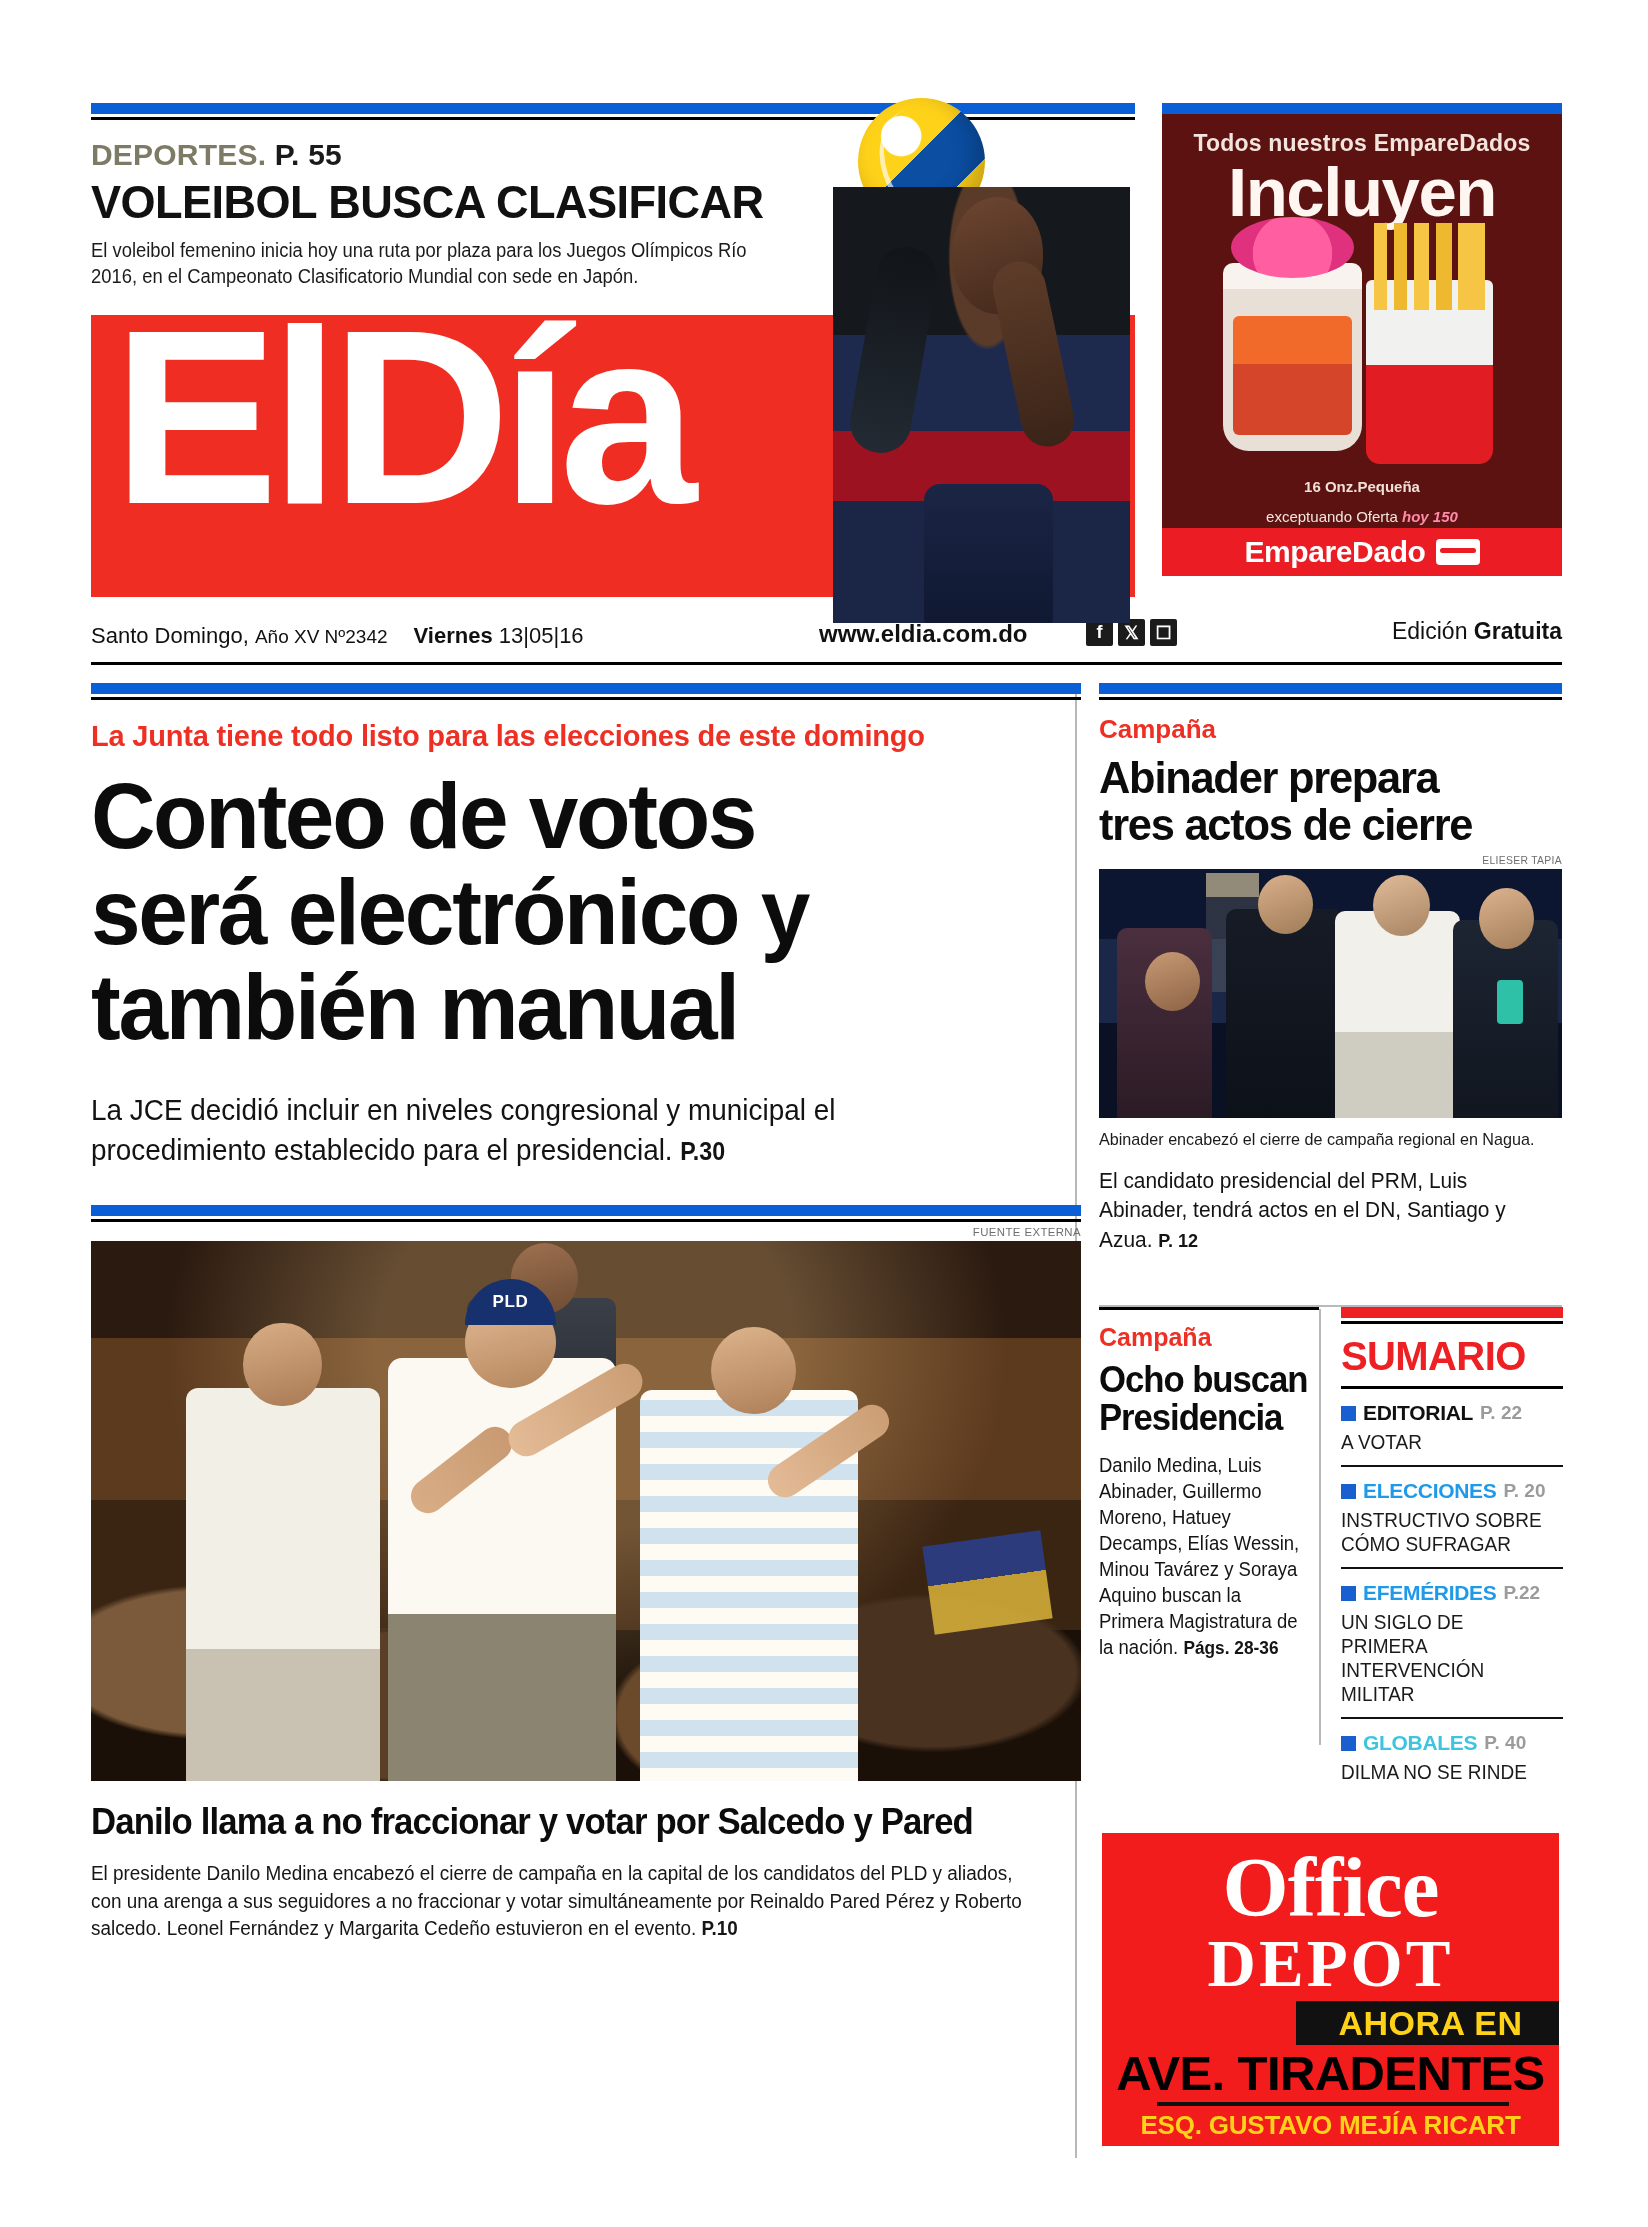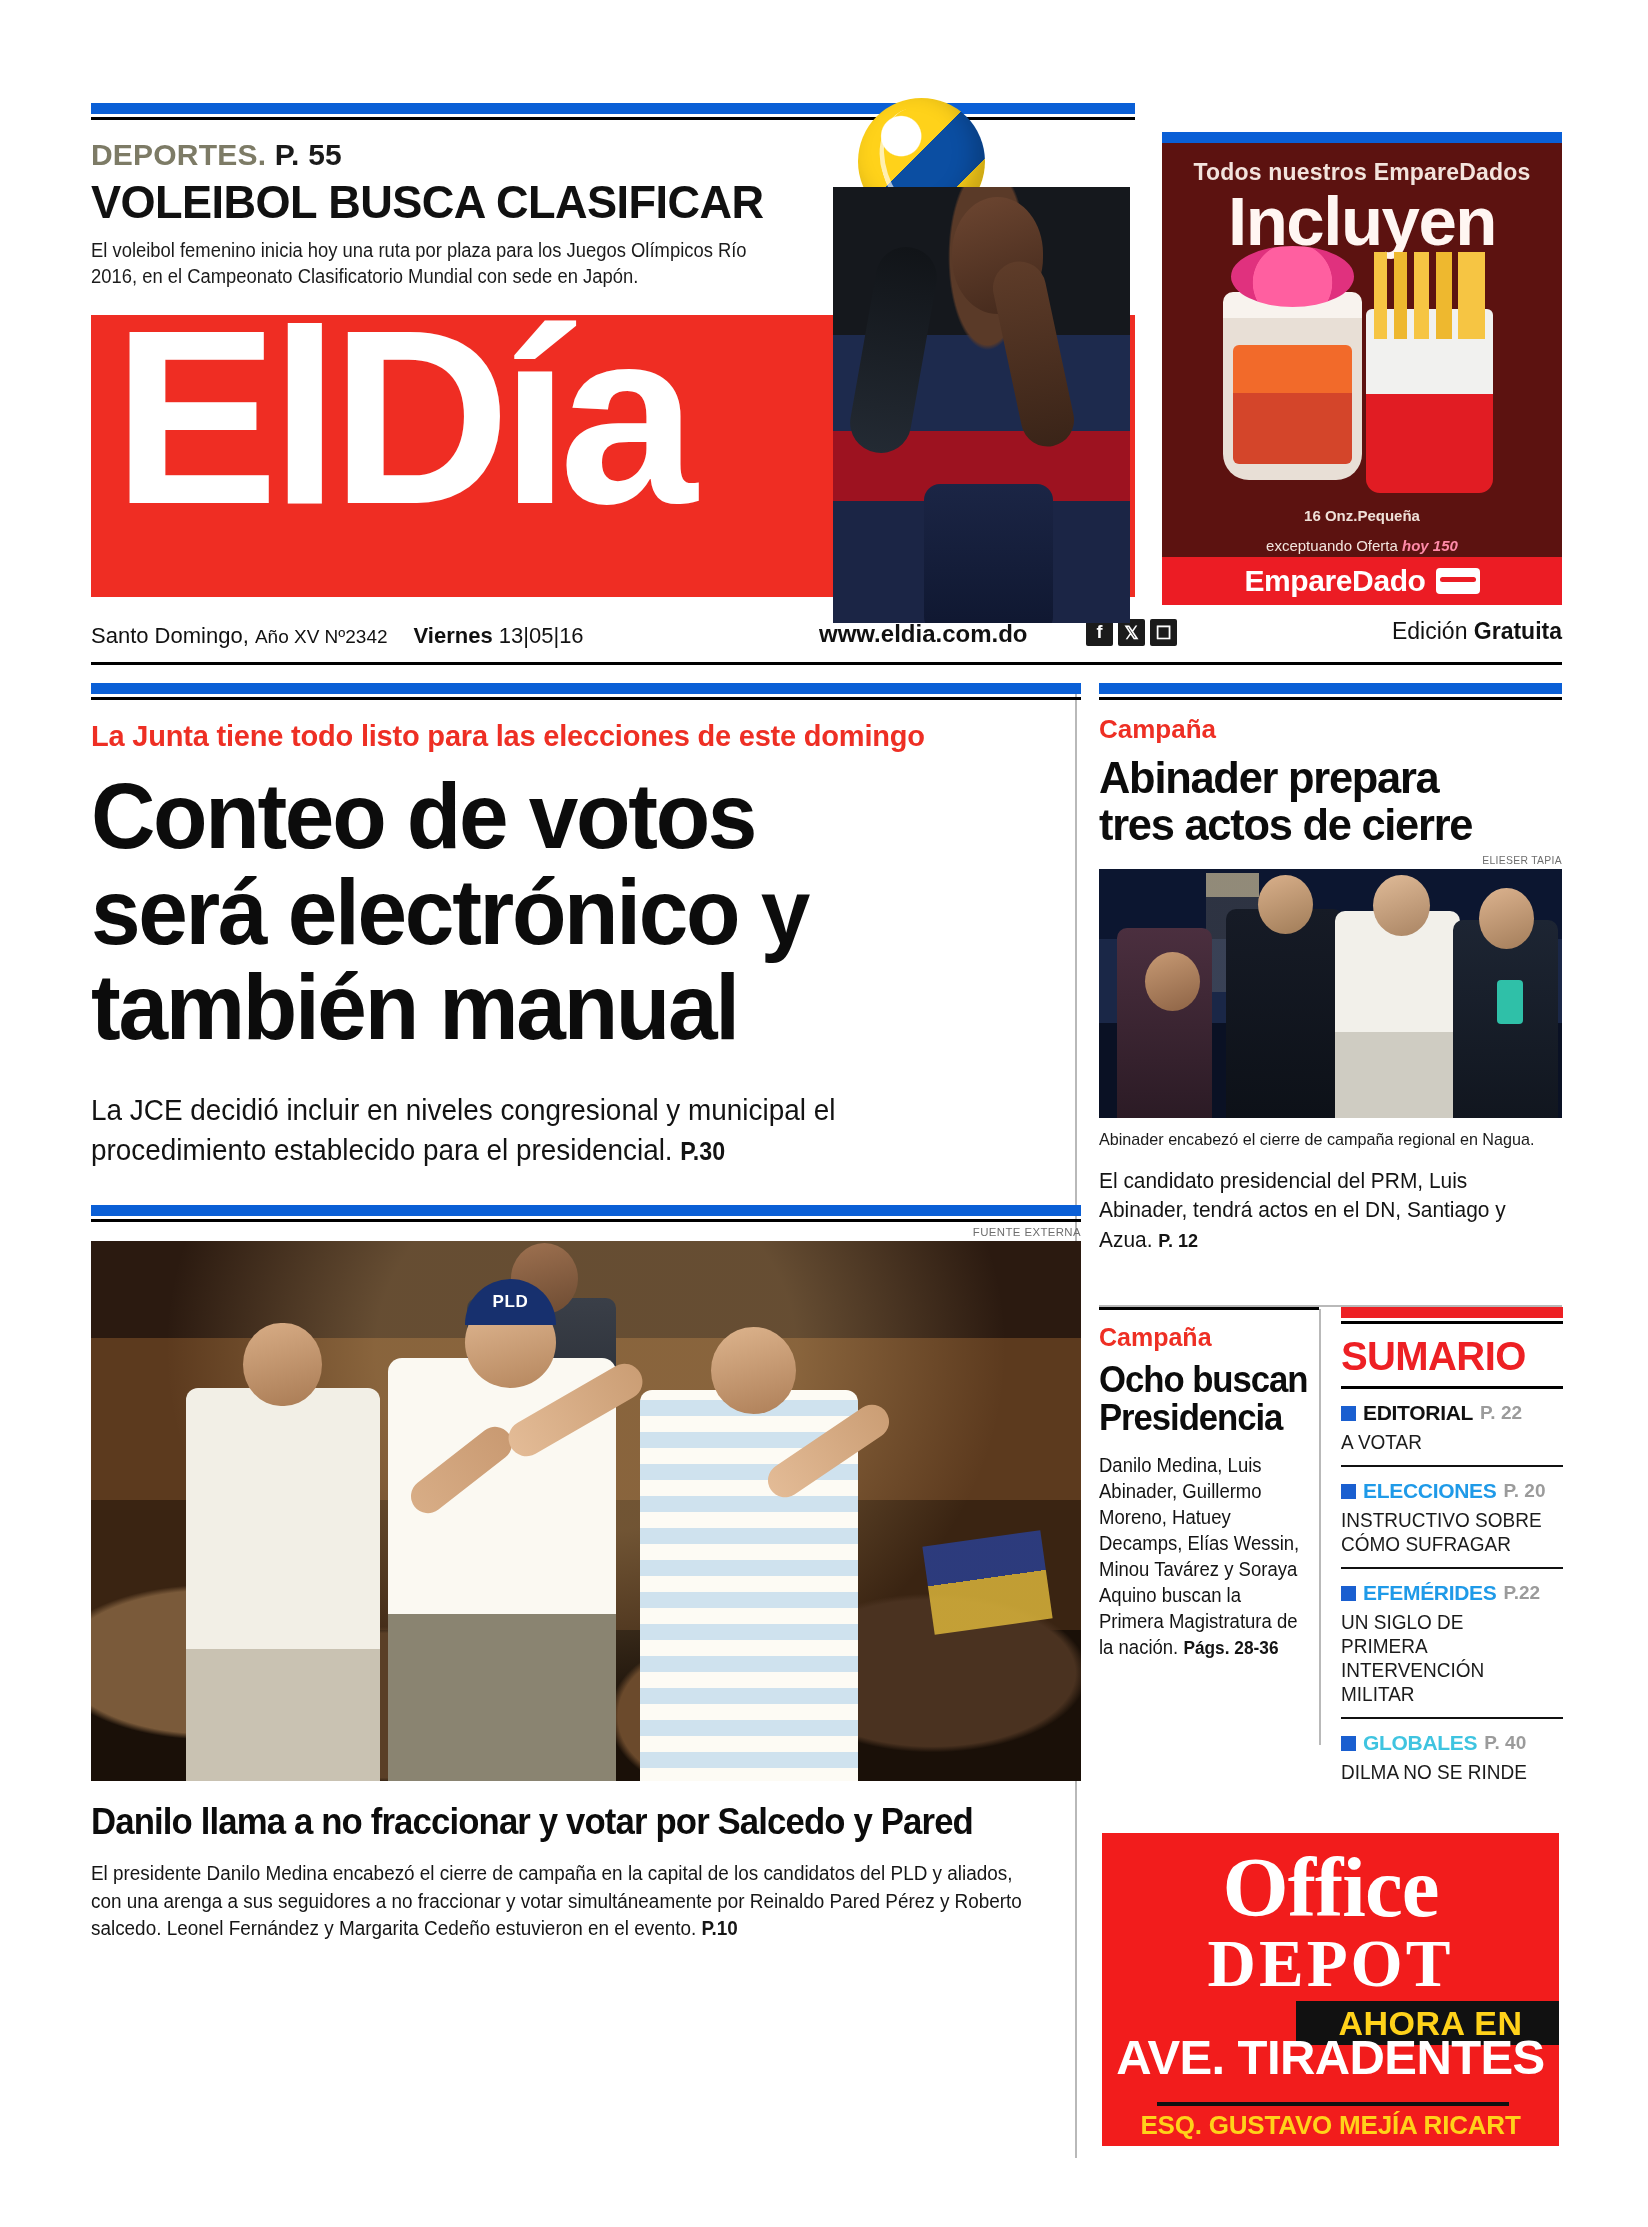--- a/index.html
+++ b/index.html
@@ -75,21 +75,20 @@
   }
   .vb-legs{
     position:absolute;left:91px;top:297px;width:129px;height:149px;
     background:linear-gradient(180deg,#1b2545,#0f1730);border-radius:16px;
   }
 
   
   .ad-top{
     width:400px;height:473px;position:relative;overflow:hidden;
     background:#5d1210;
-    margin-top:29px;
   }
   .ad-top .blue{height:11px;background:#0a5fd6;}
   .ad-top-inner{position:absolute;left:0;top:11px;right:0;bottom:0;background:#5c1210;}
   .ad-line1{
     position:absolute;top:16px;left:0;right:0;text-align:center;
     color:#f3e4dd;font-size:23px;font-weight:bold;letter-spacing:0.2px;
   }
   .ad-line2{
     position:absolute;top:44px;left:0;right:0;text-align:center;
     color:#fff6f2;font-size:69px;font-weight:bold;letter-spacing:-1.5px;line-height:1;
@@ -339,21 +338,21 @@
   .od-depot{
     position:absolute;left:0;right:0;top:97px;text-align:center;color:#fff;
     font-size:67px;font-weight:bold;font-family:"Liberation Serif", serif;line-height:1;letter-spacing:3px;
   }
   .od-ahora{
     position:absolute;left:194px;top:168px;width:269px;height:44px;background:#111;
     display:flex;align-items:center;justify-content:center;
     color:#ffd21a;font-size:34px;font-weight:bold;letter-spacing:0.5px;
   }
   .od-ave{
-    position:absolute;left:0;right:0;top:200px;text-align:center;color:#ffffff;
+    position:absolute;left:0;right:0;top:216px;text-align:center;color:#000000;
     font-size:49px;font-weight:bold;letter-spacing:-0.6px;line-height:1;
   }
   .od-ul{position:absolute;left:55px;top:269px;width:352px;height:4px;background:#111;}
   .od-esq{
     position:absolute;left:0;right:0;top:277px;text-align:center;color:#ffd21a;
     font-size:26px;font-weight:bold;letter-spacing:-0.2px;
   }
 </style>
 </head>
 <body>

